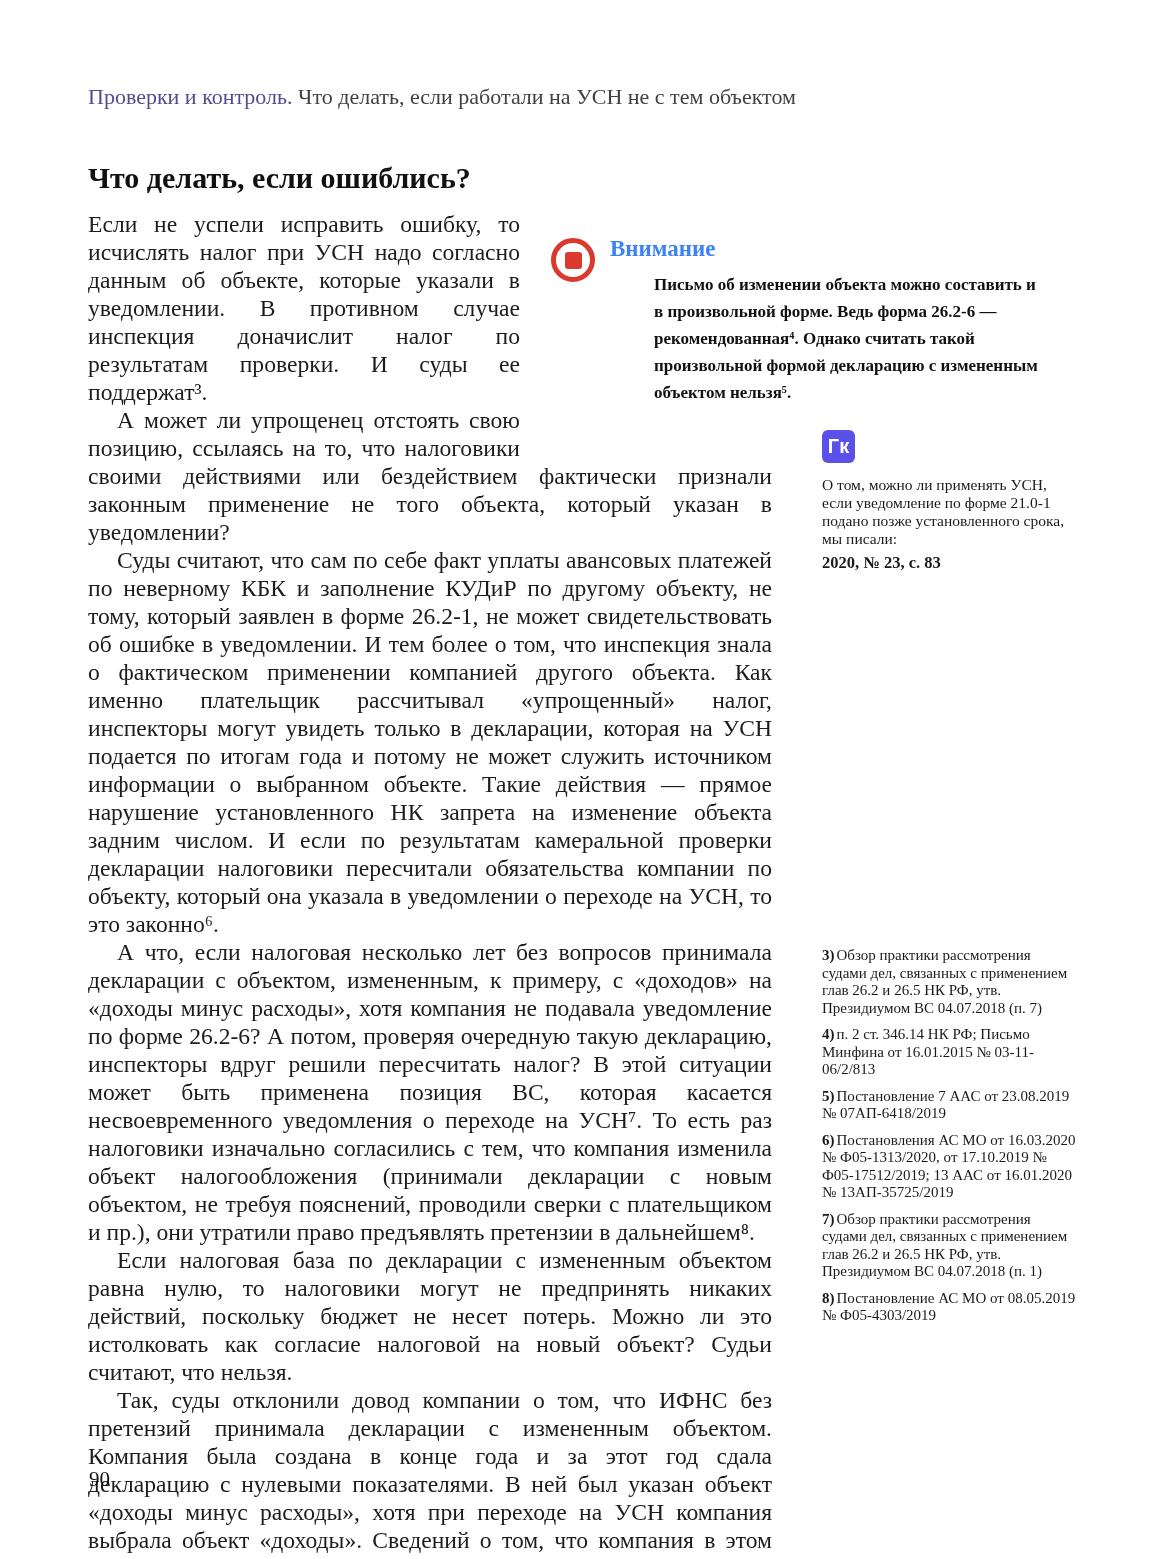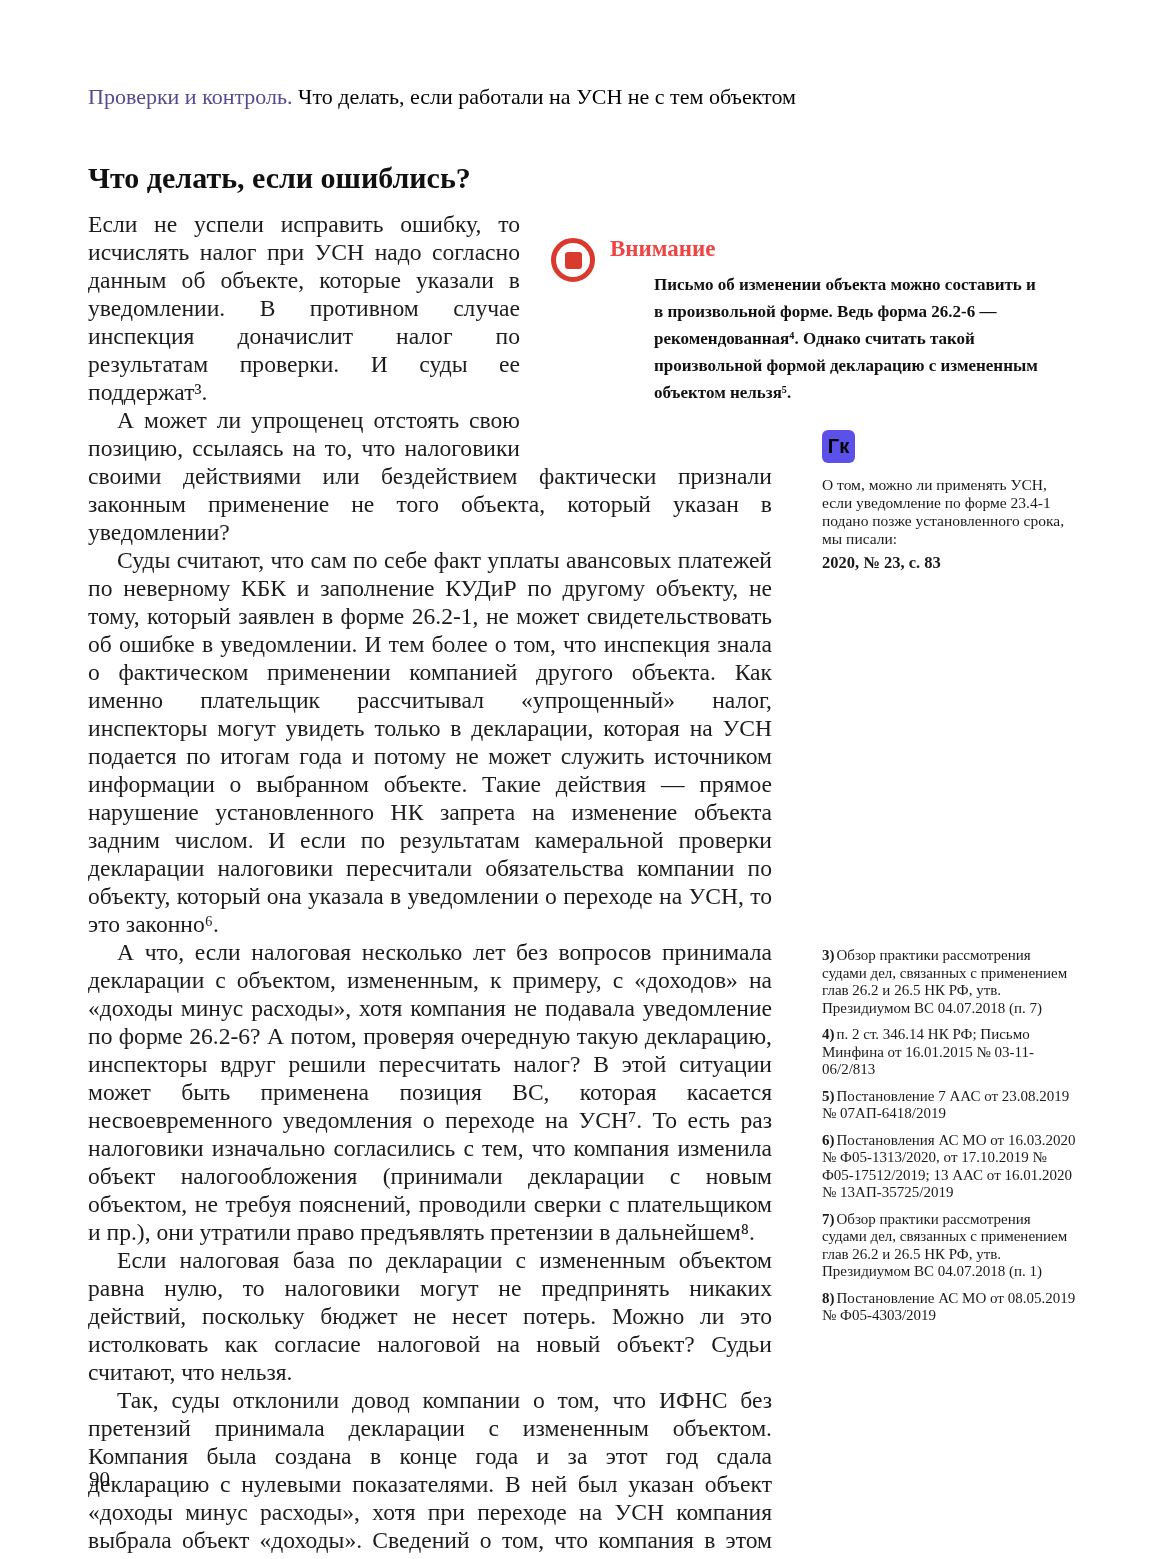--- a/index.html
+++ b/index.html
@@ -7,21 +7,21 @@
     position:relative; width:1163px; height:1559px;
     background:#ffffff; overflow:hidden;
     font-family:"Liberation Serif","DejaVu Serif",serif;
     color:#1a1a1a;
   }
   .abs { position:absolute; }
 
   
   .kicker { left:88px; top:84px; font-size:22px; white-space:nowrap; }
   .kicker-bold { font-weight:400; color:#564a8f; }
-  .kicker-rest { color:#000000; }
+  .kicker-rest { color:#404040; }
 
   
   .article-title { left:88px; top:161px; margin:0; font-size:30px; font-weight:700; color:#111111; }
 
   
   .main-text {
     left:88px; top:210px; width:684px;
     font-size:23.6px; line-height:28px; text-align:justify;
     color:#1c1c1c;
   }
@@ -31,28 +31,28 @@
 
   
   .attention { left:551px; top:236px; width:496px; }
   .attention-icon {
     position:absolute; left:0; top:2px; width:34px; height:34px;
     border:5px solid #d93a2d; border-radius:50%;
     display:flex; align-items:center; justify-content:center;
   }
   .attention-icon-square { width:17px; height:17px; background:#d93a2d; border-radius:3px; }
   .attention-content { margin-left:59px; }
-  .attention-title { font-size:23px; font-weight:700; color:#ef4444; margin:0 0 9px 0; }
+  .attention-title { font-size:23px; font-weight:700; color:#3b82f6; margin:0 0 9px 0; }
   .attention-text { font-size:17px; font-weight:700; line-height:27px; color:#111111;margin-left:44px; }
 
   
   .sidebar-note { left:822px; top:430px; width:253px; }
   .gk-logo {
     width:33px; height:33px; border-radius:6px; background:#5b50e8;
-    color:#000000; font-family:"Liberation Sans","DejaVu Sans",sans-serif;
+    color:#ffffff; font-family:"Liberation Sans","DejaVu Sans",sans-serif;
     font-weight:700; font-size:20px;
     display:flex; align-items:center; justify-content:center;
   }
   .note-text { margin-top:13px; font-size:15.5px; line-height:18px; }
   .note-ref { margin-top:5px; font-size:16.5px; font-weight:700; }
 
   
   .footnotes { left:822px; top:939px; width:255px; font-size:15px; line-height:17.5px; }
   .footnote { margin:8px 0 9px 0; }
   .fn-num { font-weight:700; margin-right:2px; }
@@ -89,21 +89,21 @@
     <p>Суды считают, что сам по себе факт уплаты авансовых платежей по неверному КБК и заполнение КУДиР по другому объекту, не тому, который заявлен в форме 26.2-1, не может свидетельствовать об ошибке в уведомлении. И тем более о том, что инспекция знала о фактическом применении компанией другого объекта. Как именно плательщик рассчитывал «упрощенный» налог, инспекторы могут увидеть только в декларации, которая на УСН подается по итогам года и потому не может служить источником информации о выбранном объекте. Такие действия — прямое нарушение установленного НК запрета на изменение объекта задним числом. И если по результатам камеральной проверки декларации налоговики пересчитали обязательства компании по объекту, который она указала в уведомлении о переходе на УСН, то это законно⁶.</p>
     <p>А что, если налоговая несколько лет без вопросов принимала декларации с объектом, измененным, к примеру, с «доходов» на «доходы минус расходы», хотя компания не подавала уведомление по форме 26.2-6? А потом, проверяя очередную такую декларацию, инспекторы вдруг решили пересчитать налог? В этой ситуации может быть применена позиция ВС, которая касается несвоевременного уведомления о переходе на УСН⁷. То есть раз налоговики изначально согласились с тем, что компания изменила объект налогообложения (принимали декларации с новым объектом, не требуя пояснений, проводили сверки с плательщиком и пр.), они утратили право предъявлять претензии в дальнейшем⁸.</p>
     <p>Если налоговая база по декларации с измененным объектом равна нулю, то налоговики могут не предпринять никаких действий, поскольку бюджет не несет потерь. Можно ли это истолковать как согласие налоговой на новый объект? Судьи считают, что нельзя.</p>
     <p>Так, суды отклонили довод компании о том, что ИФНС без претензий принимала декларации с измененным объектом. Компания была создана в конце года и за этот год сдала декларацию с нулевыми показателями. В ней был указан объект «доходы минус расходы», хотя при переходе на УСН компания выбрала объект «доходы». Сведений о том, что компания в этом году получила какие-либо дохо-</p>
   </div>
 
   <div class="abs sidebar-note">
     <div class="gk-logo">
       <span>Гк</span>
     </div>
-    <div class="note-text">О том, можно ли применять УСН, если уведомление по форме 23.4-1 подано позже установленного срока, мы писали:</div>
+    <div class="note-text">О том, можно ли применять УСН, если уведомление по форме 21.0-1 подано позже установленного срока, мы писали:</div>
     <div class="note-ref">2020, № 23, с. 83</div>
   </div>
 
   <div class="abs footnotes">
     <div class="footnote">
       <span class="fn-num">3)</span><span class="fn-text">Обзор практики рассмотрения судами дел, связанных с применением глав 26.2 и 26.5 НК РФ, утв. Президиумом ВС 04.07.2018 (п. 7)</span>
     </div>
     <div class="footnote">
       <span class="fn-num">4)</span><span class="fn-text">п. 2 ст. 346.14 НК РФ; Письмо Минфина от 16.01.2015 № 03-11-06/2/813</span>
     </div>

